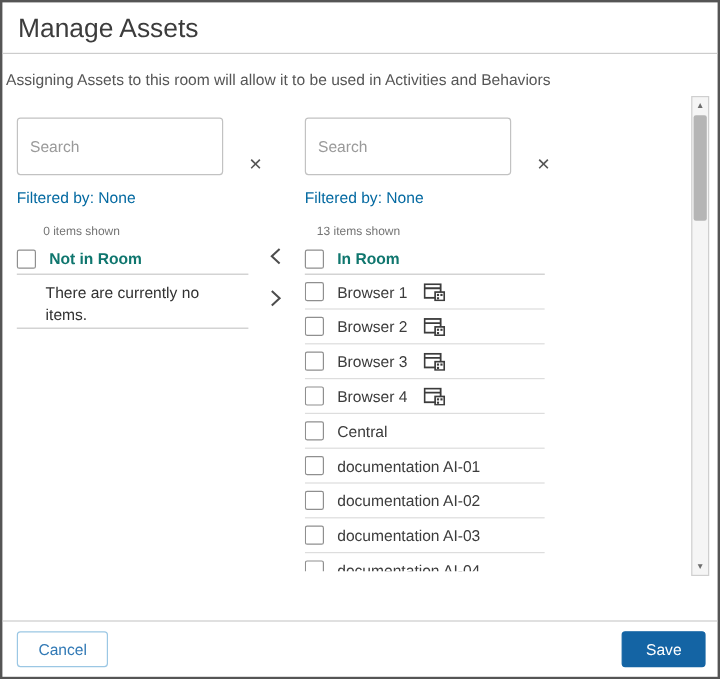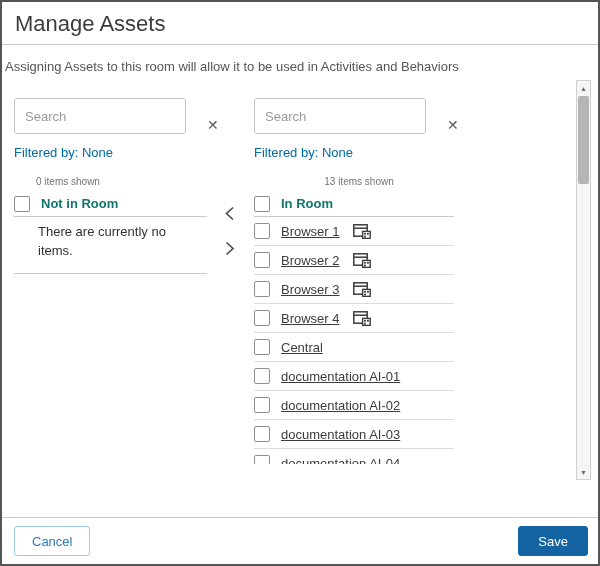--- a/index.html
+++ b/index.html
@@ -28,21 +28,21 @@
     font-size: 13px; color: #565656;
   }
 
   
   .col { position: absolute; top: 96px; }
   .col-left  { left: 12px;  width: 193px; }
   .col-right { left: 252px; width: 200px; }
 
   .search-box {
     position: relative;
-    width: 172px; height: 36px;
+    width: 172px; height: 48px;
     border: 1px solid #c2c2c2; border-radius: 3px;
     background: #fff;
     display: flex; align-items: flex-end;
     margin-bottom: 11px;
   }
   .search-box input {
     border: none; outline: none;
     flex: 1; height: 100%;
     padding: 0 6px 0 10px;
     font-family: "Liberation Sans", sans-serif;
@@ -58,52 +58,52 @@
 
   .filtered-by {
     font-size: 13px; color: #0369a1;
     margin-bottom: 16px;
   }
   .items-count {
     font-size: 10px; color: #747474;
     margin-bottom: 4px;
   }
   .col-left  .items-count { padding-left: 22px; }
-  .col-right .items-count { padding-left: 10px; text-align: center; }
+  .col-right .items-count { padding-left: 10px; }
 
   .grid-header {
     display: flex; align-items: center; gap: 11px;
     height: 26px;
     border-bottom: 1px solid #c9c9c9;
     font-size: 13px; font-weight: bold; color: #0f766e;
   }
 
   .cb {
     width: 16px; height: 16px; flex: 0 0 16px;
     border: 1px solid #8f8f8f; border-radius: 2px;
     background: #fff; display: inline-block;
   }
 
   .empty-block {
     border-bottom: 1px solid #c9c9c9;
-    padding: 6px 10px 12px 24px;
+    padding: 6px 10px 0 24px;
     font-size: 13px; color: #313131;
     line-height: 1.45;
     width: 193px;
   }
 
   .rows-viewport {
     height: 247px;
     overflow: hidden;
   }
   .asset-row {
     display: flex; align-items: center; gap: 11px;
     height: 29px;
     border-bottom: 1px solid #ddd;
-    font-size: 13px; color: #3c3c3c; text-decoration: underline;
+    font-size: 13px; color: #3c3c3c;
   }
   .asset-row .row-icon { display: flex; align-items: center; margin-left: 2px; }
 
   
   .move-arrows {
     position: absolute; left: 221px; top: 203px;
     display: flex; flex-direction: column; gap: 18px;
   }
   .move-btn {
     background: none; border: none; cursor: pointer;

